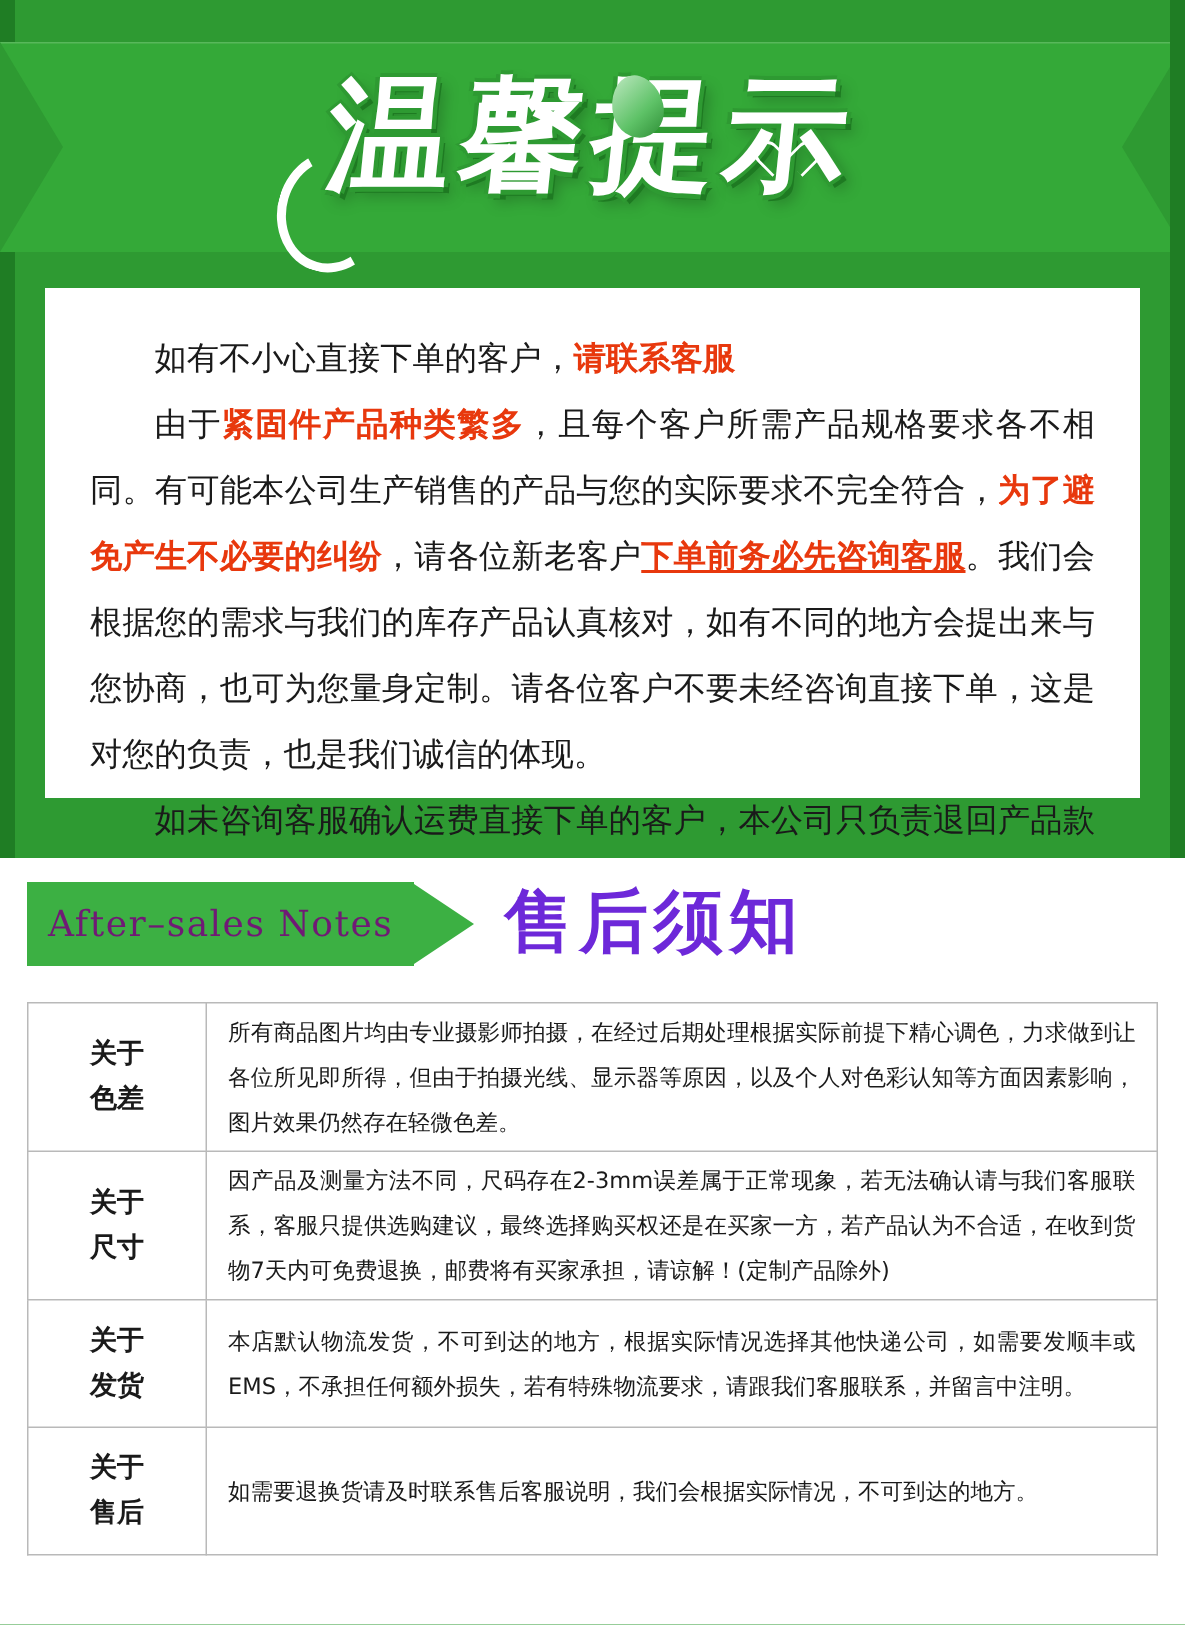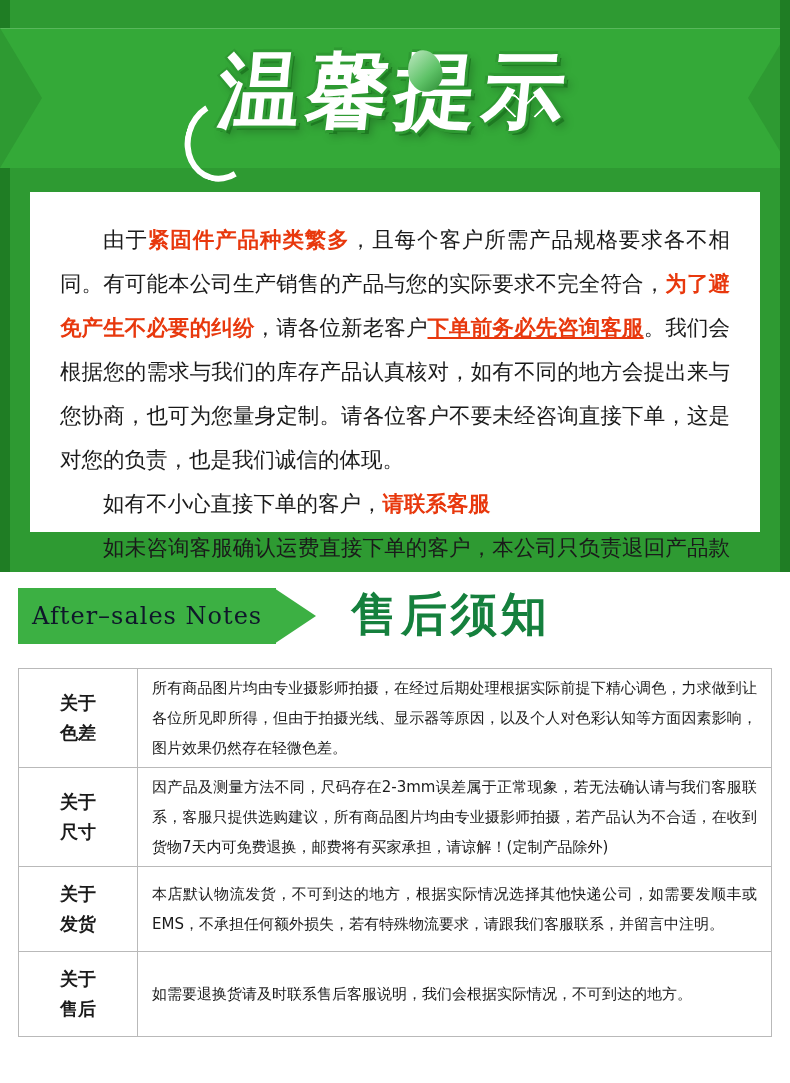--- a/index.html
+++ b/index.html
@@ -173,43 +173,42 @@
     background: #3cb043;
     display: flex;
     align-items: center;
     justify-content: center;
     padding: 0 14px;
     box-sizing: border-box;
   }
   .en-chip span {
     font-family: "DejaVu Serif", "Liberation Serif", serif;
     font-size: 24px;
-    color: #0f172a;
+    color: #701a75;
     letter-spacing: 1px;
     white-space: nowrap;
   }
   .chip-arrow {
     position: absolute;
     left: 274px;
     top: 16px;
     width: 0; height: 0;
     border-top: 28px solid transparent;
     border-bottom: 28px solid transparent;
     border-left: 42px solid #3cb043;
   }
   .cn-heading {
     position: absolute;
     left: 336px;
     top: 12px;
     font-family: "DejaVu Sans", "Liberation Sans", sans-serif;
     font-size: 46px;
     font-weight: bold;
     letter-spacing: 4px;
-    color: #15803d;
-    margin-left: 15px;
+    color: #6d28d9;
   }
 
   
   .notes-table {
     margin: 4px 18px 0 18px;
     width: 754px;
     border-collapse: collapse;
     table-layout: fixed;
     border-radius: 21px;
   }
@@ -246,22 +245,22 @@
   <div class="deco-balloon"></div>
   <div class="deco-heart"></div>
 
   <div class="title-wrap">
     <span class="title-cn">温馨提示</span>
   </div>
 
   <div class="notice-card">
     <div class="inner">
       <div id="notice-body">
+          <div class="notice-text indent"><span>如有不小心直接下单的客户，</span><span class="hl">请联系客服</span></div>
           <div class="notice-text indent"><span>由于</span><span class="hl">紧固件产品种类繁多</span><span>，且每个客户所需产品规格要求各不相同。有可能本公司生产销售的产品与您的实际要求不完全符合，</span><span class="hl">为了避免产生不必要的纠纷</span><span>，请各位新老客户</span><span class="hl u">下单前务必先咨询客服</span><span>。我们会根据您的需求与我们的库存产品认真核对，如有不同的地方会提出来与您协商，也可为您量身定制。请各位客户不要未经咨询直接下单，这是对您的负责，也是我们诚信的体现。</span></div>
-          <div class="notice-text indent"><span>如有不小心直接下单的客户，</span><span class="hl">请联系客服</span></div>
           <div class="notice-text indent"><span>如未咨询客服确认运费直接下单的客户，本公司只负责退回产品款项，不承担任何额外损失。谢谢您的支持与配合！</span></div>
         </div>
     </div>
   </div>
 </div>
 
 <div class="sales-header">
   <div class="en-chip">
     <span>After–sales  Notes</span>
   </div>
@@ -276,21 +275,21 @@
           <div>关于</div>
           <div>色差</div>
         </td>
         <td class="cell-body">所有商品图片均由专业摄影师拍摄，在经过后期处理根据实际前提下精心调色，力求做到让各位所见即所得，但由于拍摄光线、显示器等原因，以及个人对色彩认知等方面因素影响，图片效果仍然存在轻微色差。</td>
       </tr>
       <tr>
         <td class="cell-label">
           <div>关于</div>
           <div>尺寸</div>
         </td>
-        <td class="cell-body">因产品及测量方法不同，尺码存在2-3mm误差属于正常现象，若无法确认请与我们客服联系，客服只提供选购建议，所有商品图片均由专业摄影师拍摄，若产品认为不合适，在收到货物7天内可免费退换，邮费将有买家承担，请谅解！(定制产品除外)</td>
+        <td class="cell-body">因产品及测量方法不同，尺码存在2-3mm误差属于正常现象，若无法确认请与我们客服联系，客服只提供选购建议，最终选择购买权还是在买家一方，若产品认为不合适，在收到货物7天内可免费退换，邮费将有买家承担，请谅解！(定制产品除外)</td>
       </tr>
       <tr>
         <td class="cell-label">
           <div>关于</div>
           <div>发货</div>
         </td>
         <td class="cell-body">本店默认物流发货，不可到达的地方，根据实际情况选择其他快递公司，如需要发顺丰或EMS，不承担任何额外损失，若有特殊物流要求，请跟我们客服联系，并留言中注明。</td>
       </tr>
       <tr>
         <td class="cell-label">

